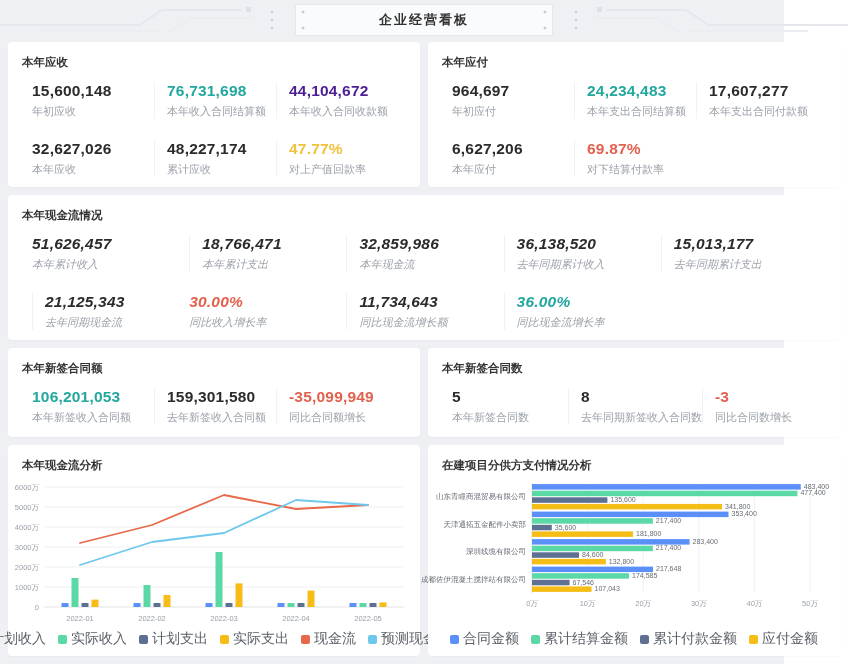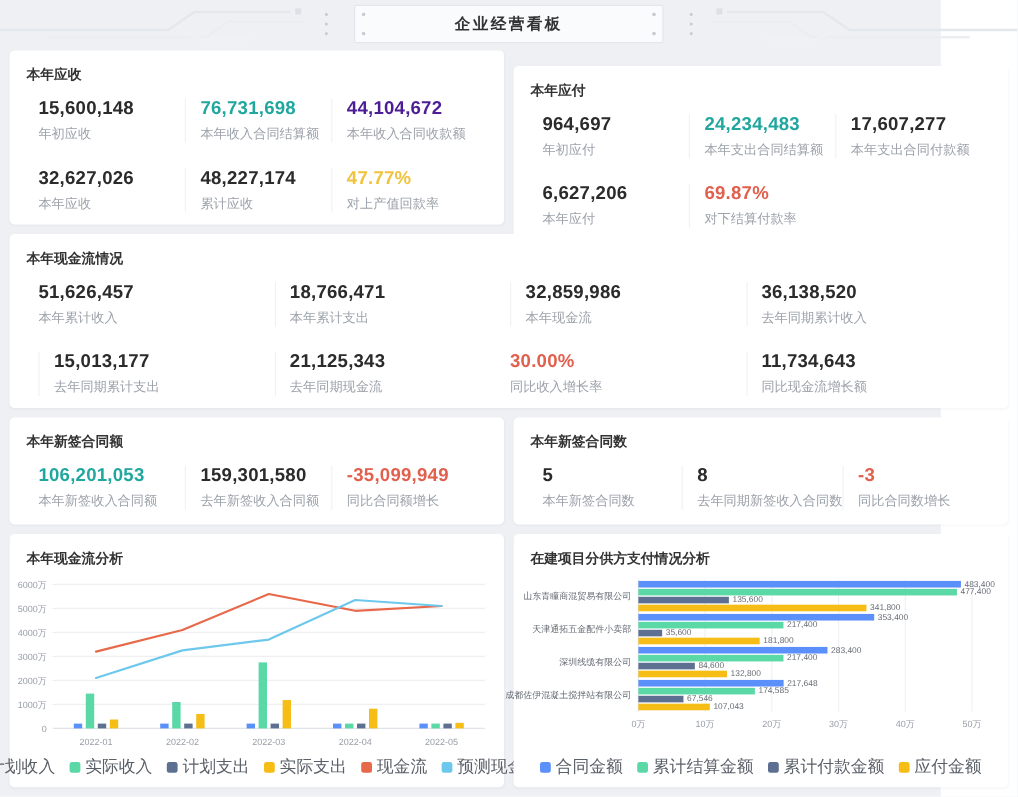--- a/index.html
+++ b/index.html
@@ -19,21 +19,21 @@
         radial-gradient(circle at 7px 7px,#C9CED6 1.2px,rgba(0,0,0,0) 1.8px),
         radial-gradient(circle at 249px 7px,#C9CED6 1.2px,rgba(0,0,0,0) 1.8px),
         radial-gradient(circle at 7px 23px,#C9CED6 1.2px,rgba(0,0,0,0) 1.8px),
         radial-gradient(circle at 249px 23px,#C9CED6 1.2px,rgba(0,0,0,0) 1.8px);}
   
   .card{position:absolute;background:#fff;border-radius:4px;
         box-shadow:0 1px 2px rgba(30,40,60,0.03);}
   .card-title{margin:0;padding:13px 14px 0 14px;font-size:11.5px;font-weight:bold;color:#333;}
   .stats{display:grid;padding:12px 22px 0 24px;}
   .grid3{grid-template-columns:repeat(3,1fr);row-gap:21px;}
-  .grid6{grid-template-columns:repeat(4,1fr);row-gap:21px;}
+  .grid6{grid-template-columns:repeat(5,1fr);row-gap:21px;font-style:italic;}
   .stat{padding-left:12px;border-left:1px solid #F1F2F5;}
   .grid3 .stat:nth-child(3n+1){border-left:none;padding-left:0;}
   .grid6 .stat:nth-child(6n+1){border-left:none;padding-left:0;}
   .num{font-size:15.5px;font-weight:bold;line-height:1.15;letter-spacing:0.2px;white-space:nowrap;}
   .lbl{font-size:11px;color:#9CA2AA;margin-top:4px;white-space:nowrap;}
   
   .chart-wrap{margin-top:2px;}
   .chart-wrap svg{display:block;overflow:visible;}
   .legend{position:absolute;bottom:8px;left:0;right:0;display:flex;justify-content:center;gap:12px;}
   .legend-item{display:flex;align-items:center;gap:4px;font-size:14px;color:#5A6068;cursor:pointer;white-space:nowrap;}
@@ -91,21 +91,21 @@
           <div class="num" style="color: rgb(43, 43, 43);">48,227,174</div>
           <div class="lbl">累计应收</div>
         </div>
         <div class="stat">
           <div class="num" style="color: rgb(241, 194, 62);">47.77%</div>
           <div class="lbl">对上产值回款率</div>
         </div>
       </div>
   </section>
 
-  <section class="card" style="left:428px;top:42px;width:412px;height:145px;margin-top:13px;">
+  <section class="card" style="left:428px;top:42px;width:412px;height:145px;">
     <h2 class="card-title">本年应付</h2>
     <div class="stats grid3">
         <div class="stat">
           <div class="num" style="color: rgb(43, 43, 43);">964,697</div>
           <div class="lbl">年初应付</div>
         </div>
         <div class="stat">
           <div class="num" style="color: rgb(34, 167, 159);">24,234,483</div>
           <div class="lbl">本年支出合同结算额</div>
         </div>

